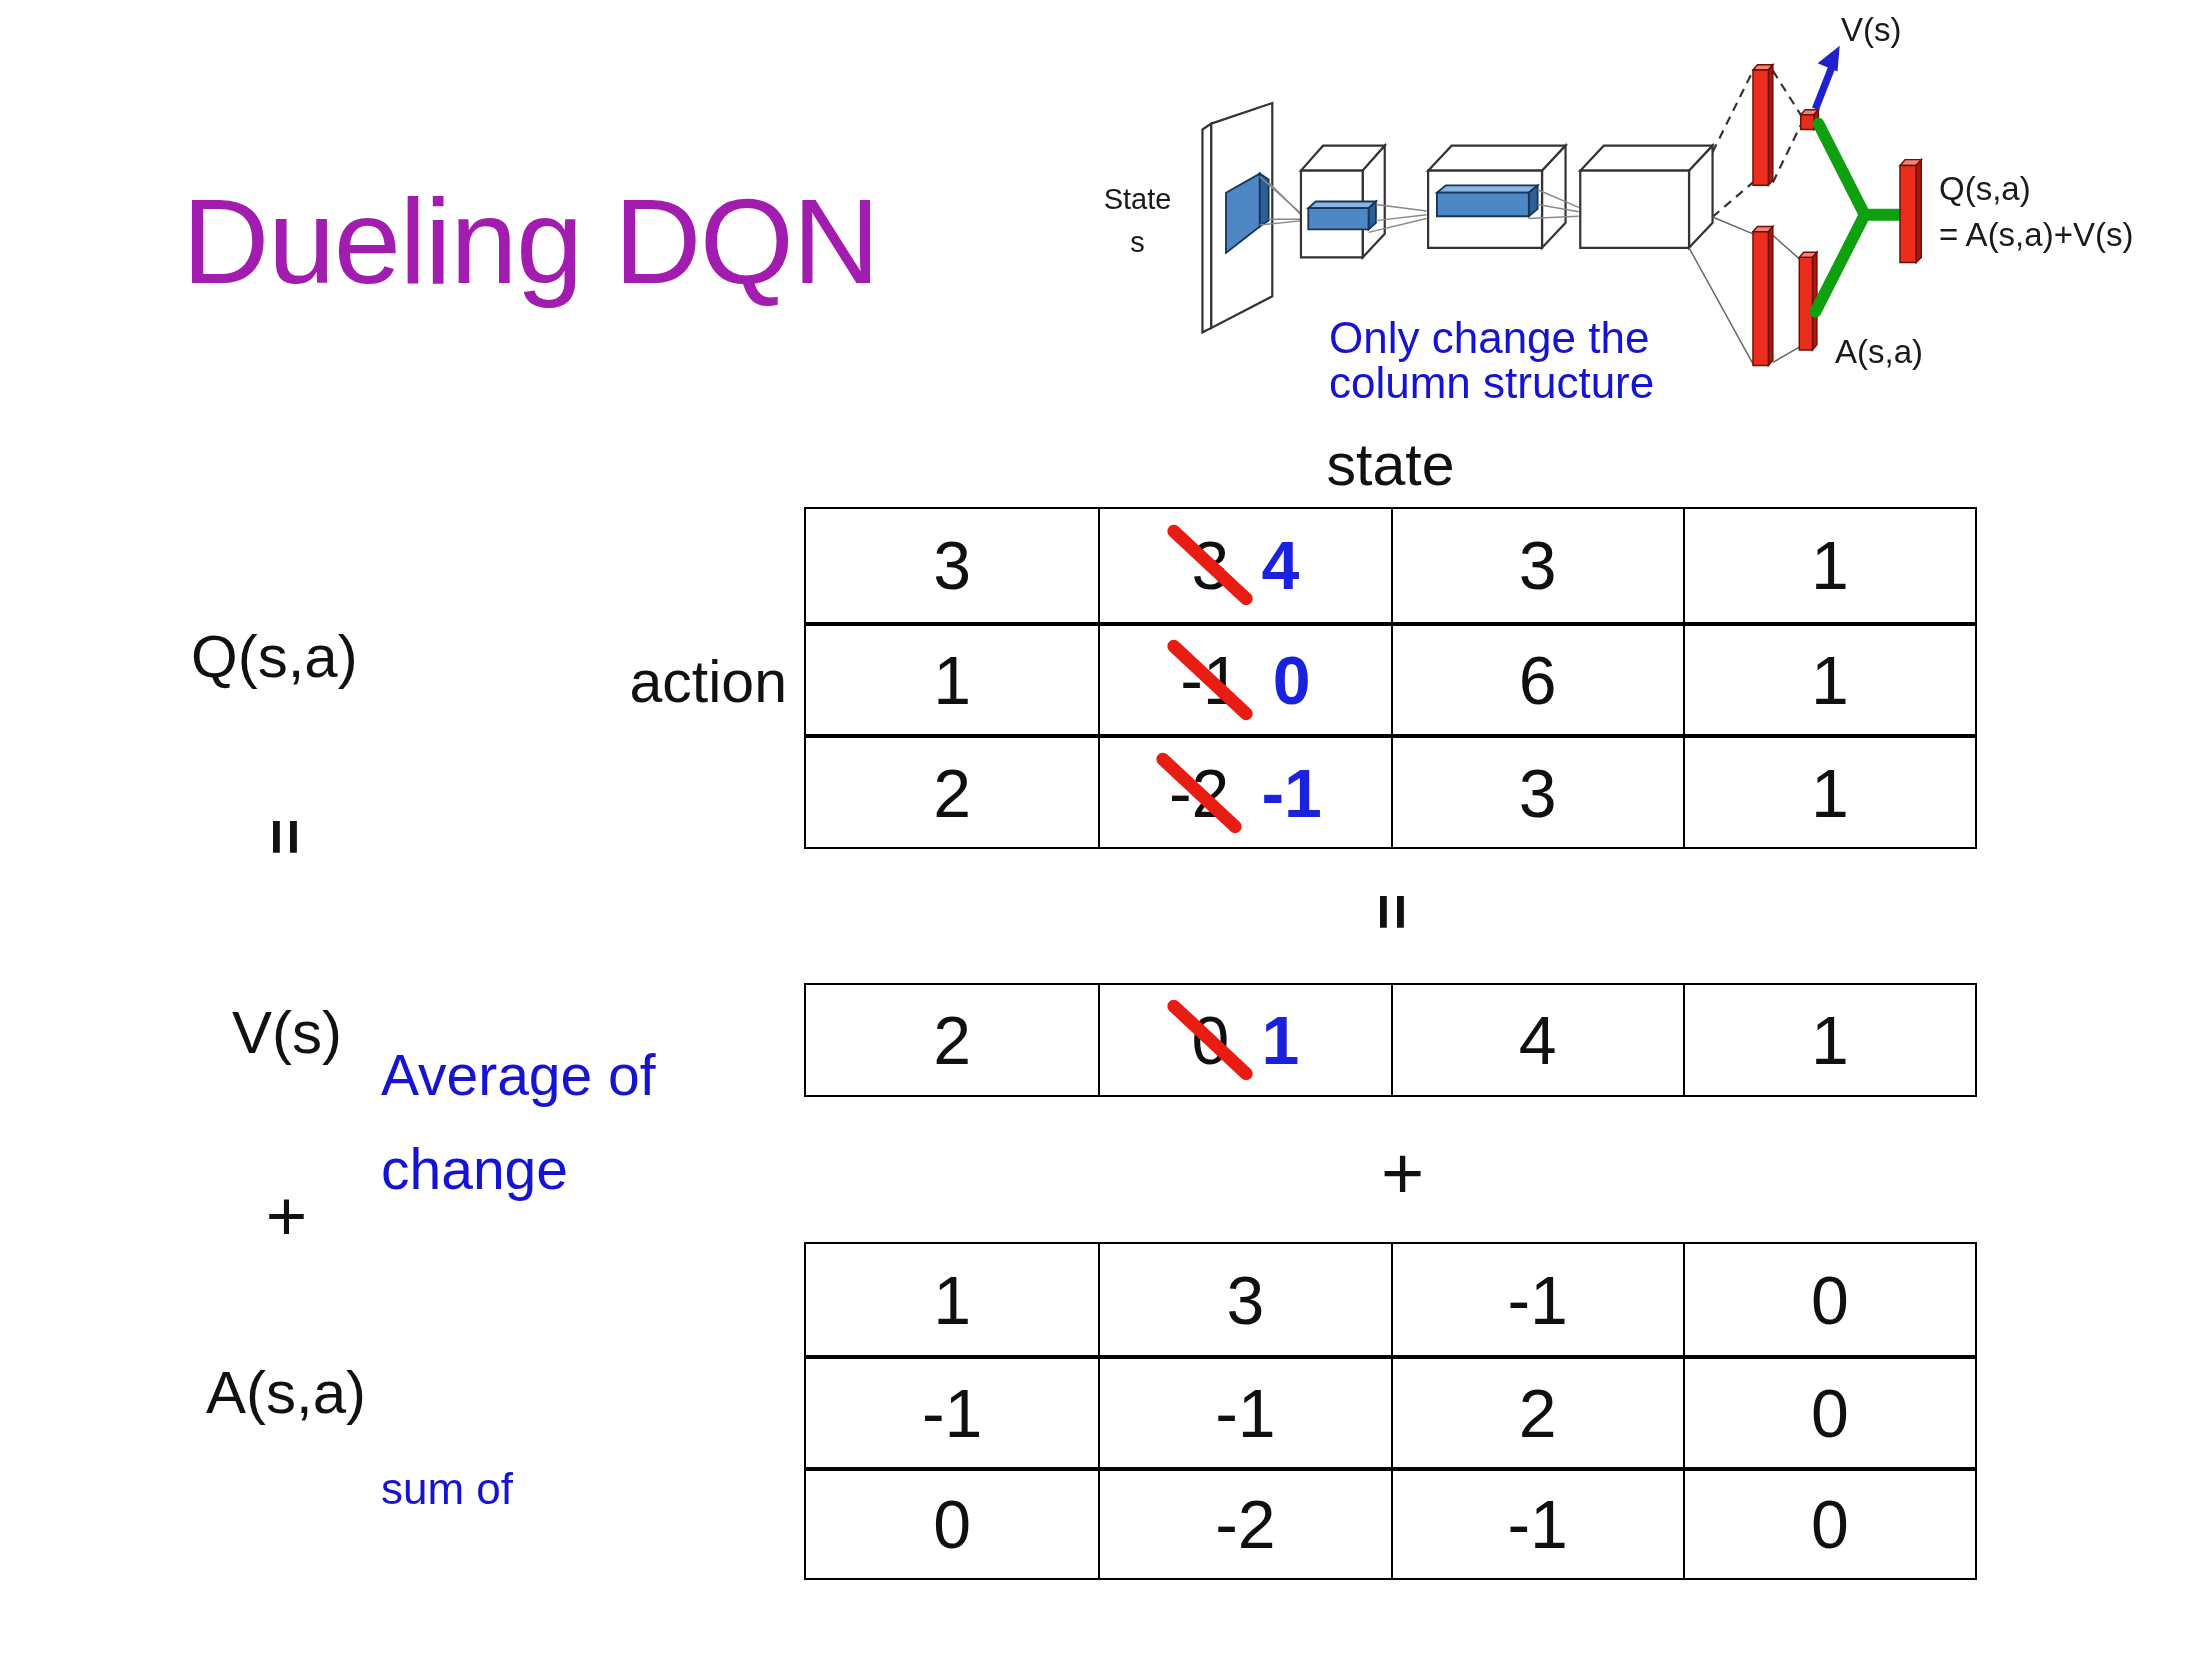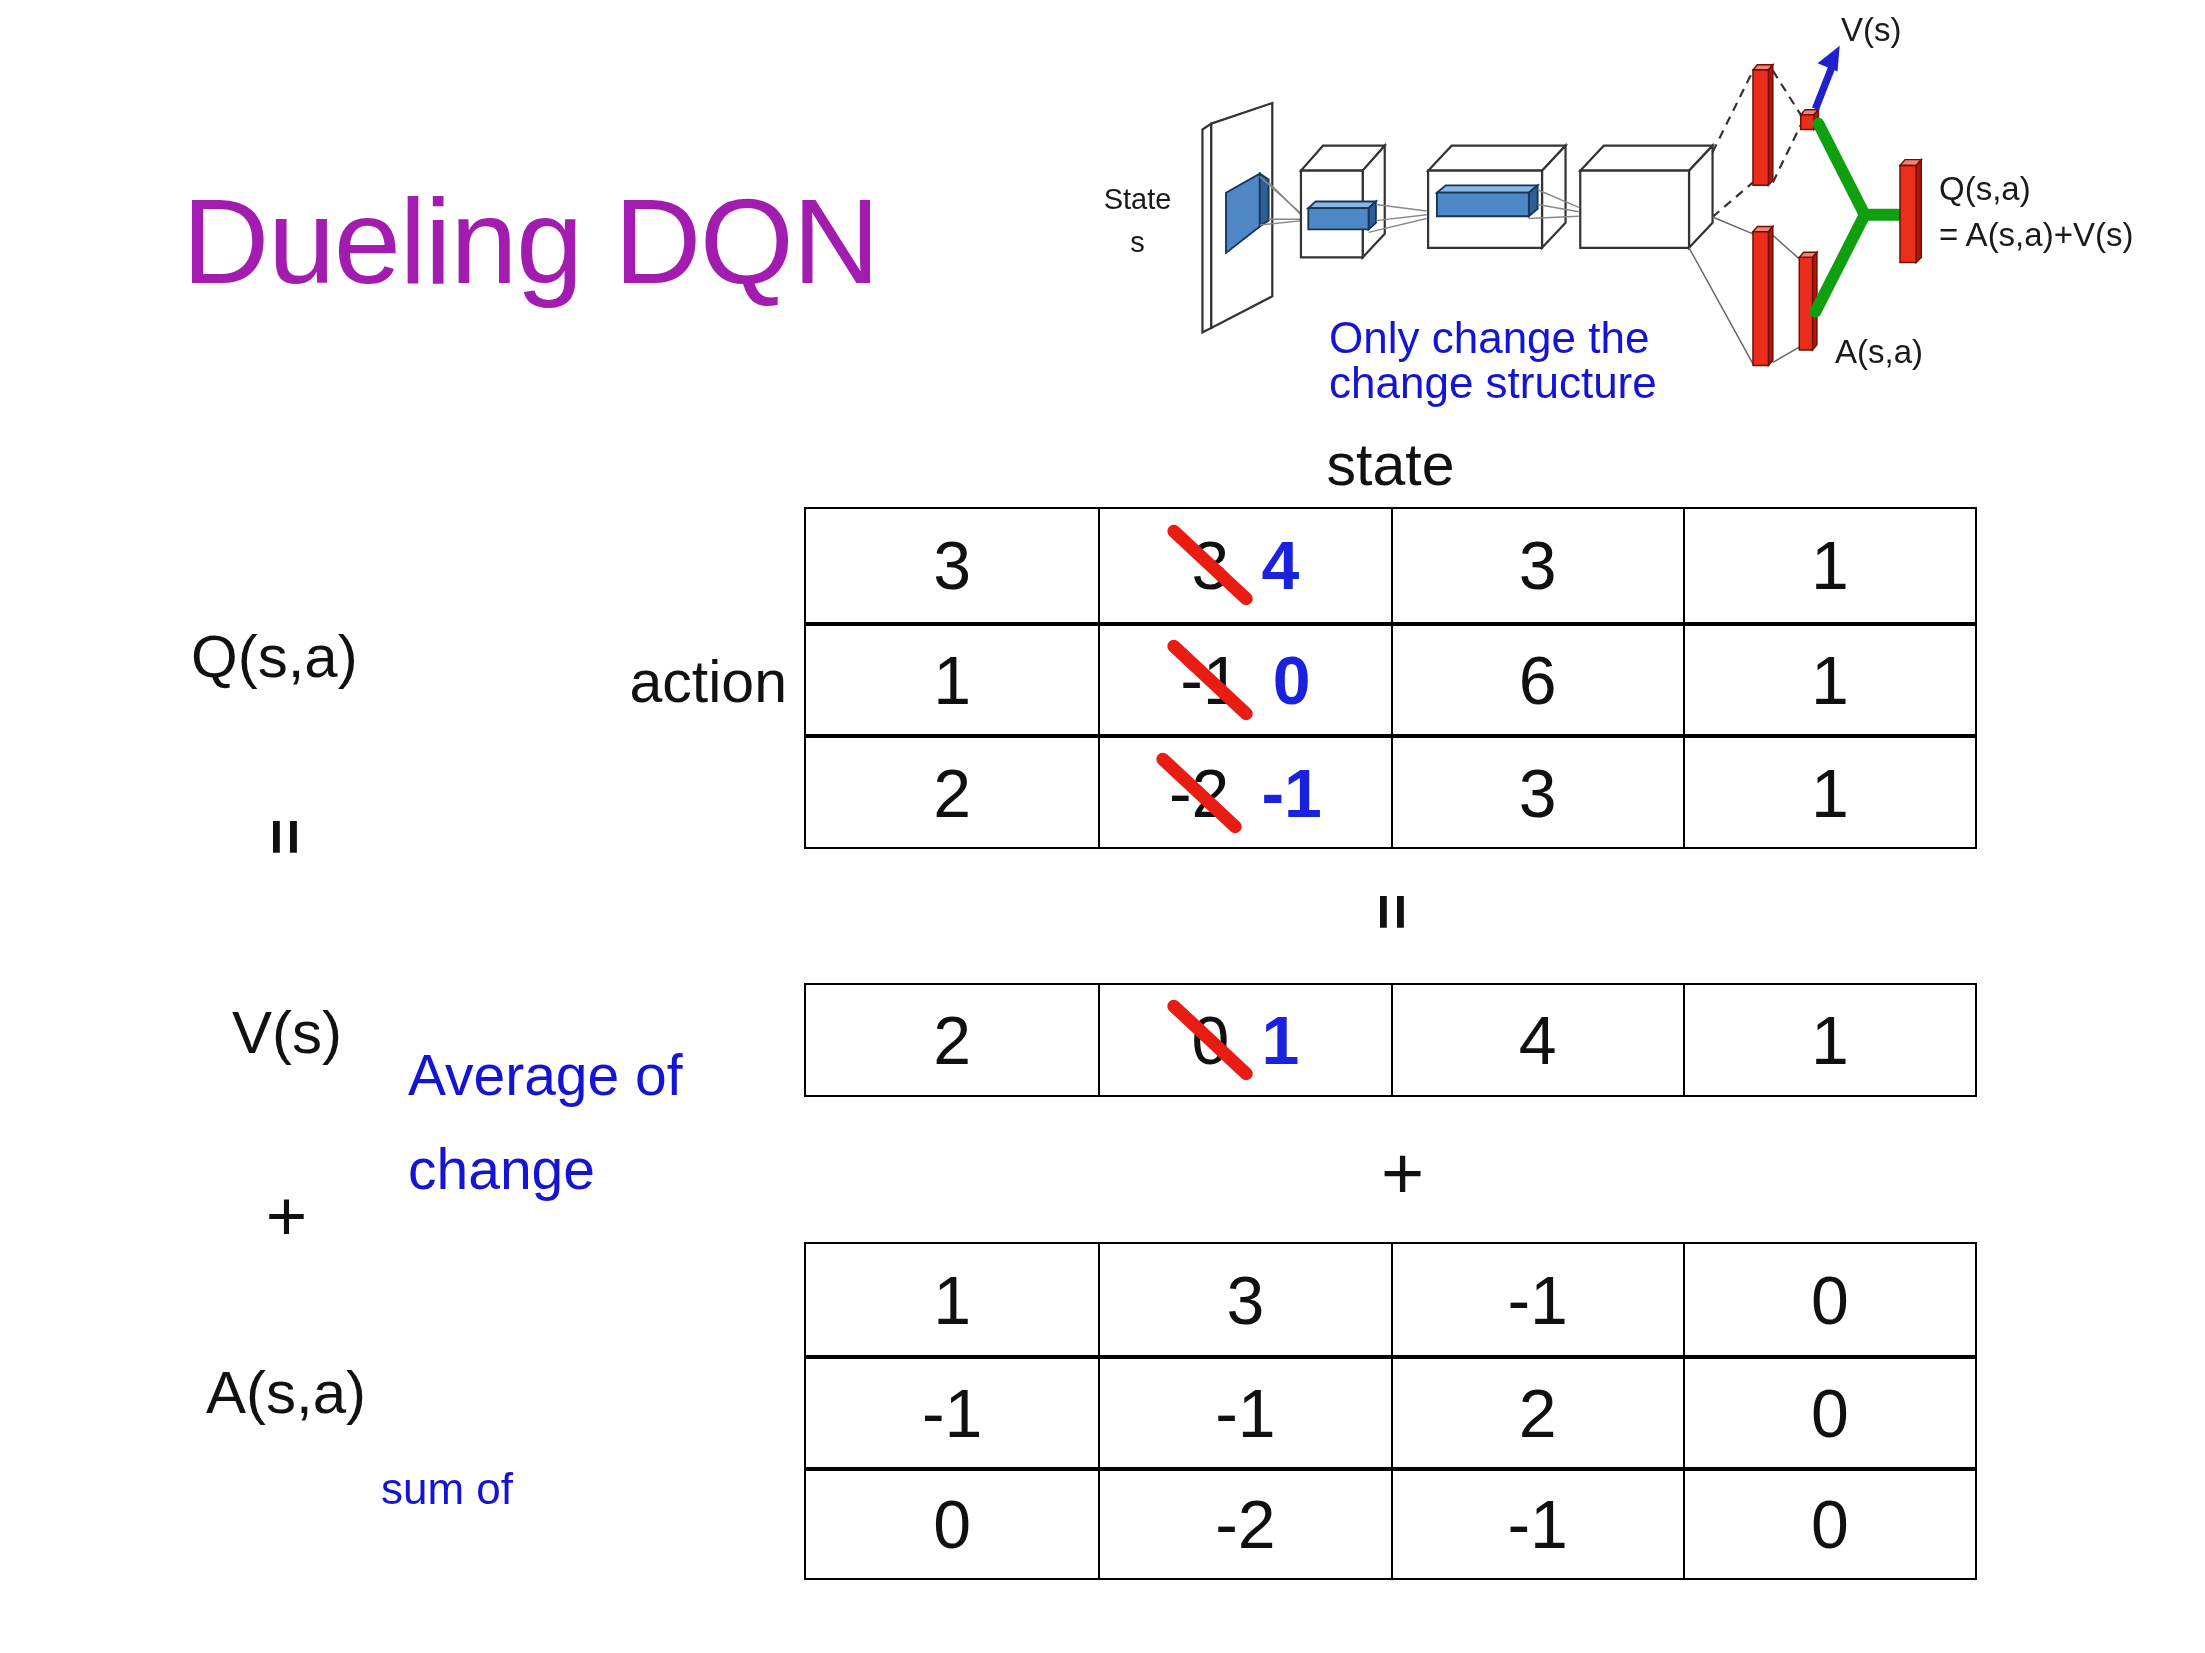--- a/index.html
+++ b/index.html
@@ -20,21 +20,21 @@
   .lbl-note{left:1329px;top:315px;font-size:44px;line-height:45px;color:var(--blue);}
   .lbl-vout{left:1841px;top:8.8px;font-size:33px;color:#1a1a1a;}
   .lbl-qout{left:1939px;top:166px;font-size:33px;line-height:46px;color:#1a1a1a;}
   .lbl-aout{left:1835px;top:331px;font-size:33px;color:#1a1a1a;}
   
   .lbl-q{left:191px;top:622px;font-size:60px;}
   .lbl-action{left:566px;top:648px;width:221px;text-align:right;font-size:59px;}
   .lbl-stateh{left:804px;top:431px;width:1173px;text-align:center;font-size:59px;}
   .lbl-v{left:232px;top:998px;font-size:60px;}
   .lbl-a{left:206px;top:1358px;font-size:60px;}
-  .lbl-avg{left:381px;top:1028px;font-size:57px;line-height:94px;color:var(--blue);margin-left:27px;}
+  .lbl-avg{left:381px;top:1028px;font-size:57px;line-height:94px;color:var(--blue);}
   .lbl-sum{left:381px;top:1442px;font-size:44px;line-height:93px;color:var(--blue);}
   .sym{display:flex;align-items:center;justify-content:center;width:81px;height:81px;}
   .sym span{display:block;}
   .rot90 span{transform:rotate(90deg);}
   .sym-eq-left{left:246px;top:796px;font-size:63px;font-weight:bold;}
   .sym-plus-left{left:246px;top:1175px;font-size:71px;}
   .sym-eq-center{left:1353px;top:871px;font-size:63px;font-weight:bold;}
   .sym-plus-center{left:1362px;top:1133px;font-size:74px;}
   
   .mtable{
@@ -173,21 +173,21 @@
       <polygon points="2585,225 2607,225 2607,357 2585,357" style="fill:var(--barred)"></polygon>
     </g>
 
     <g>
       <line x1="2470" y1="148" x2="2492" y2="92" style="stroke:var(--arrow)" stroke-width="10"></line>
       <polygon points="2503,62 2500,97 2473,86" style="fill:var(--arrow)"></polygon>
     </g>
   </svg>
 
   <div class="abs diag-label lbl-state-s"><span>State</span><br><span>s</span></div>
-  <div class="abs diag-label lbl-note"><span>Only change the</span><br><span>change structure</span></div>
+  <div class="abs diag-label lbl-note"><span>Only change the</span><br><span>column structure</span></div>
   <div class="abs diag-label lbl-vout">V(s)</div>
   <div class="abs diag-label lbl-qout"><span>Q(s,a)</span><br><span>= A(s,a)+V(s)</span></div>
   <div class="abs diag-label lbl-aout">A(s,a)</div>
 
   <div class="abs lbl-stateh">state</div>
   <div class="abs lbl-action">action</div>
   <div class="abs lbl-q">Q(s,a)</div>
   <div class="abs sym rot90 sym-eq-left">
       <span>=</span>
     </div>

